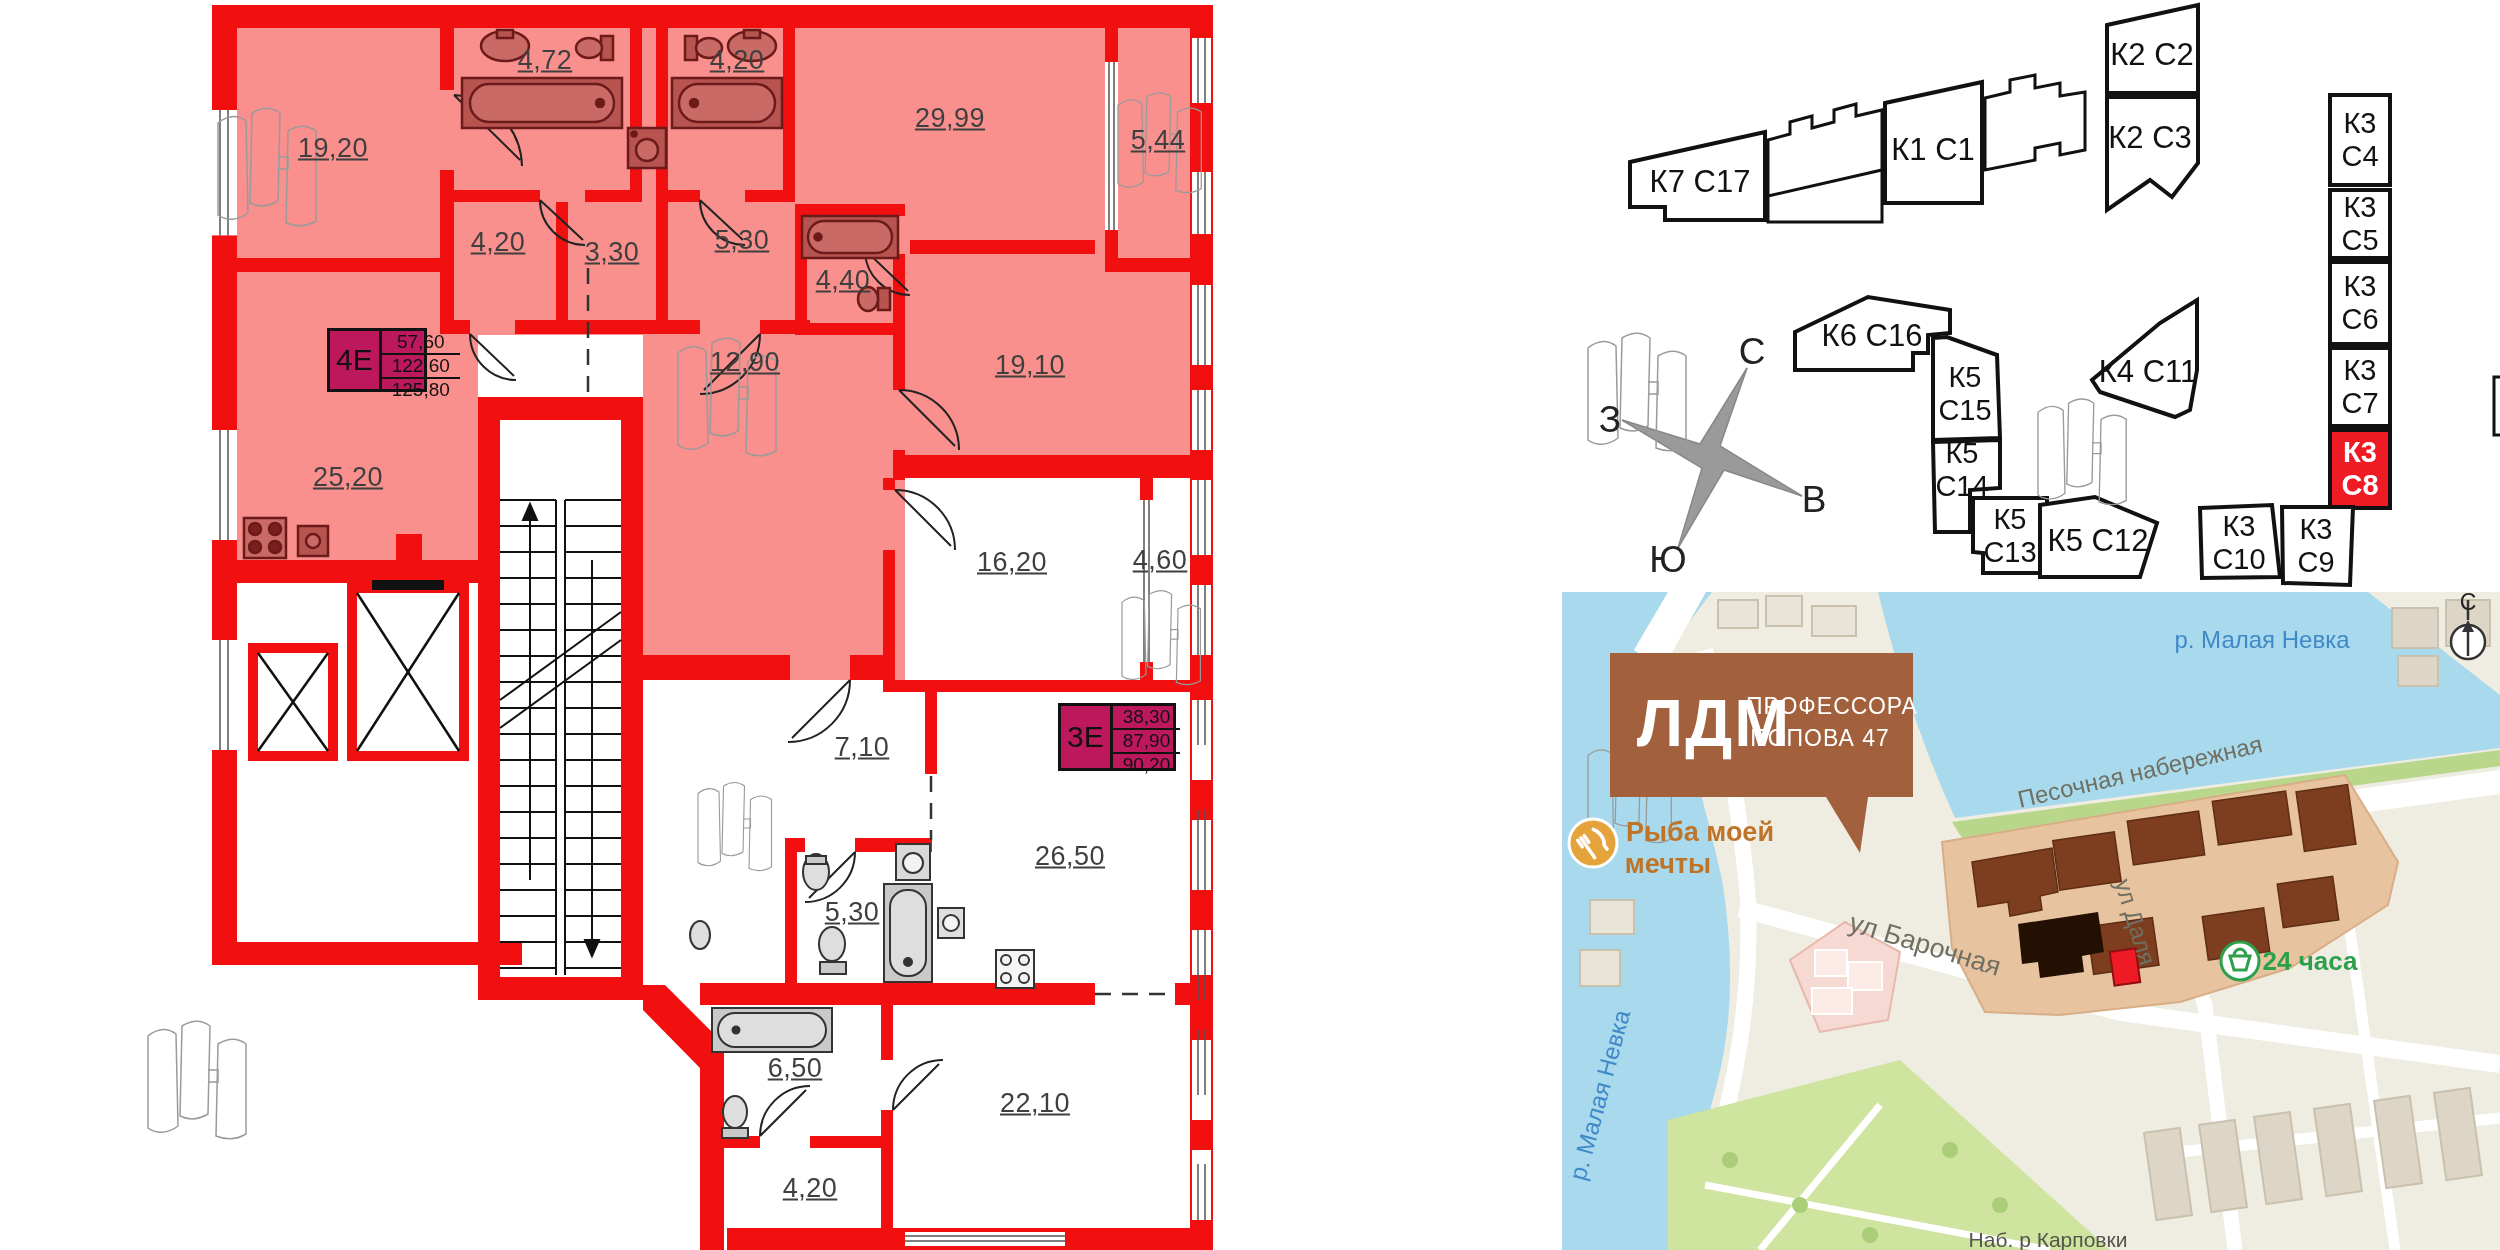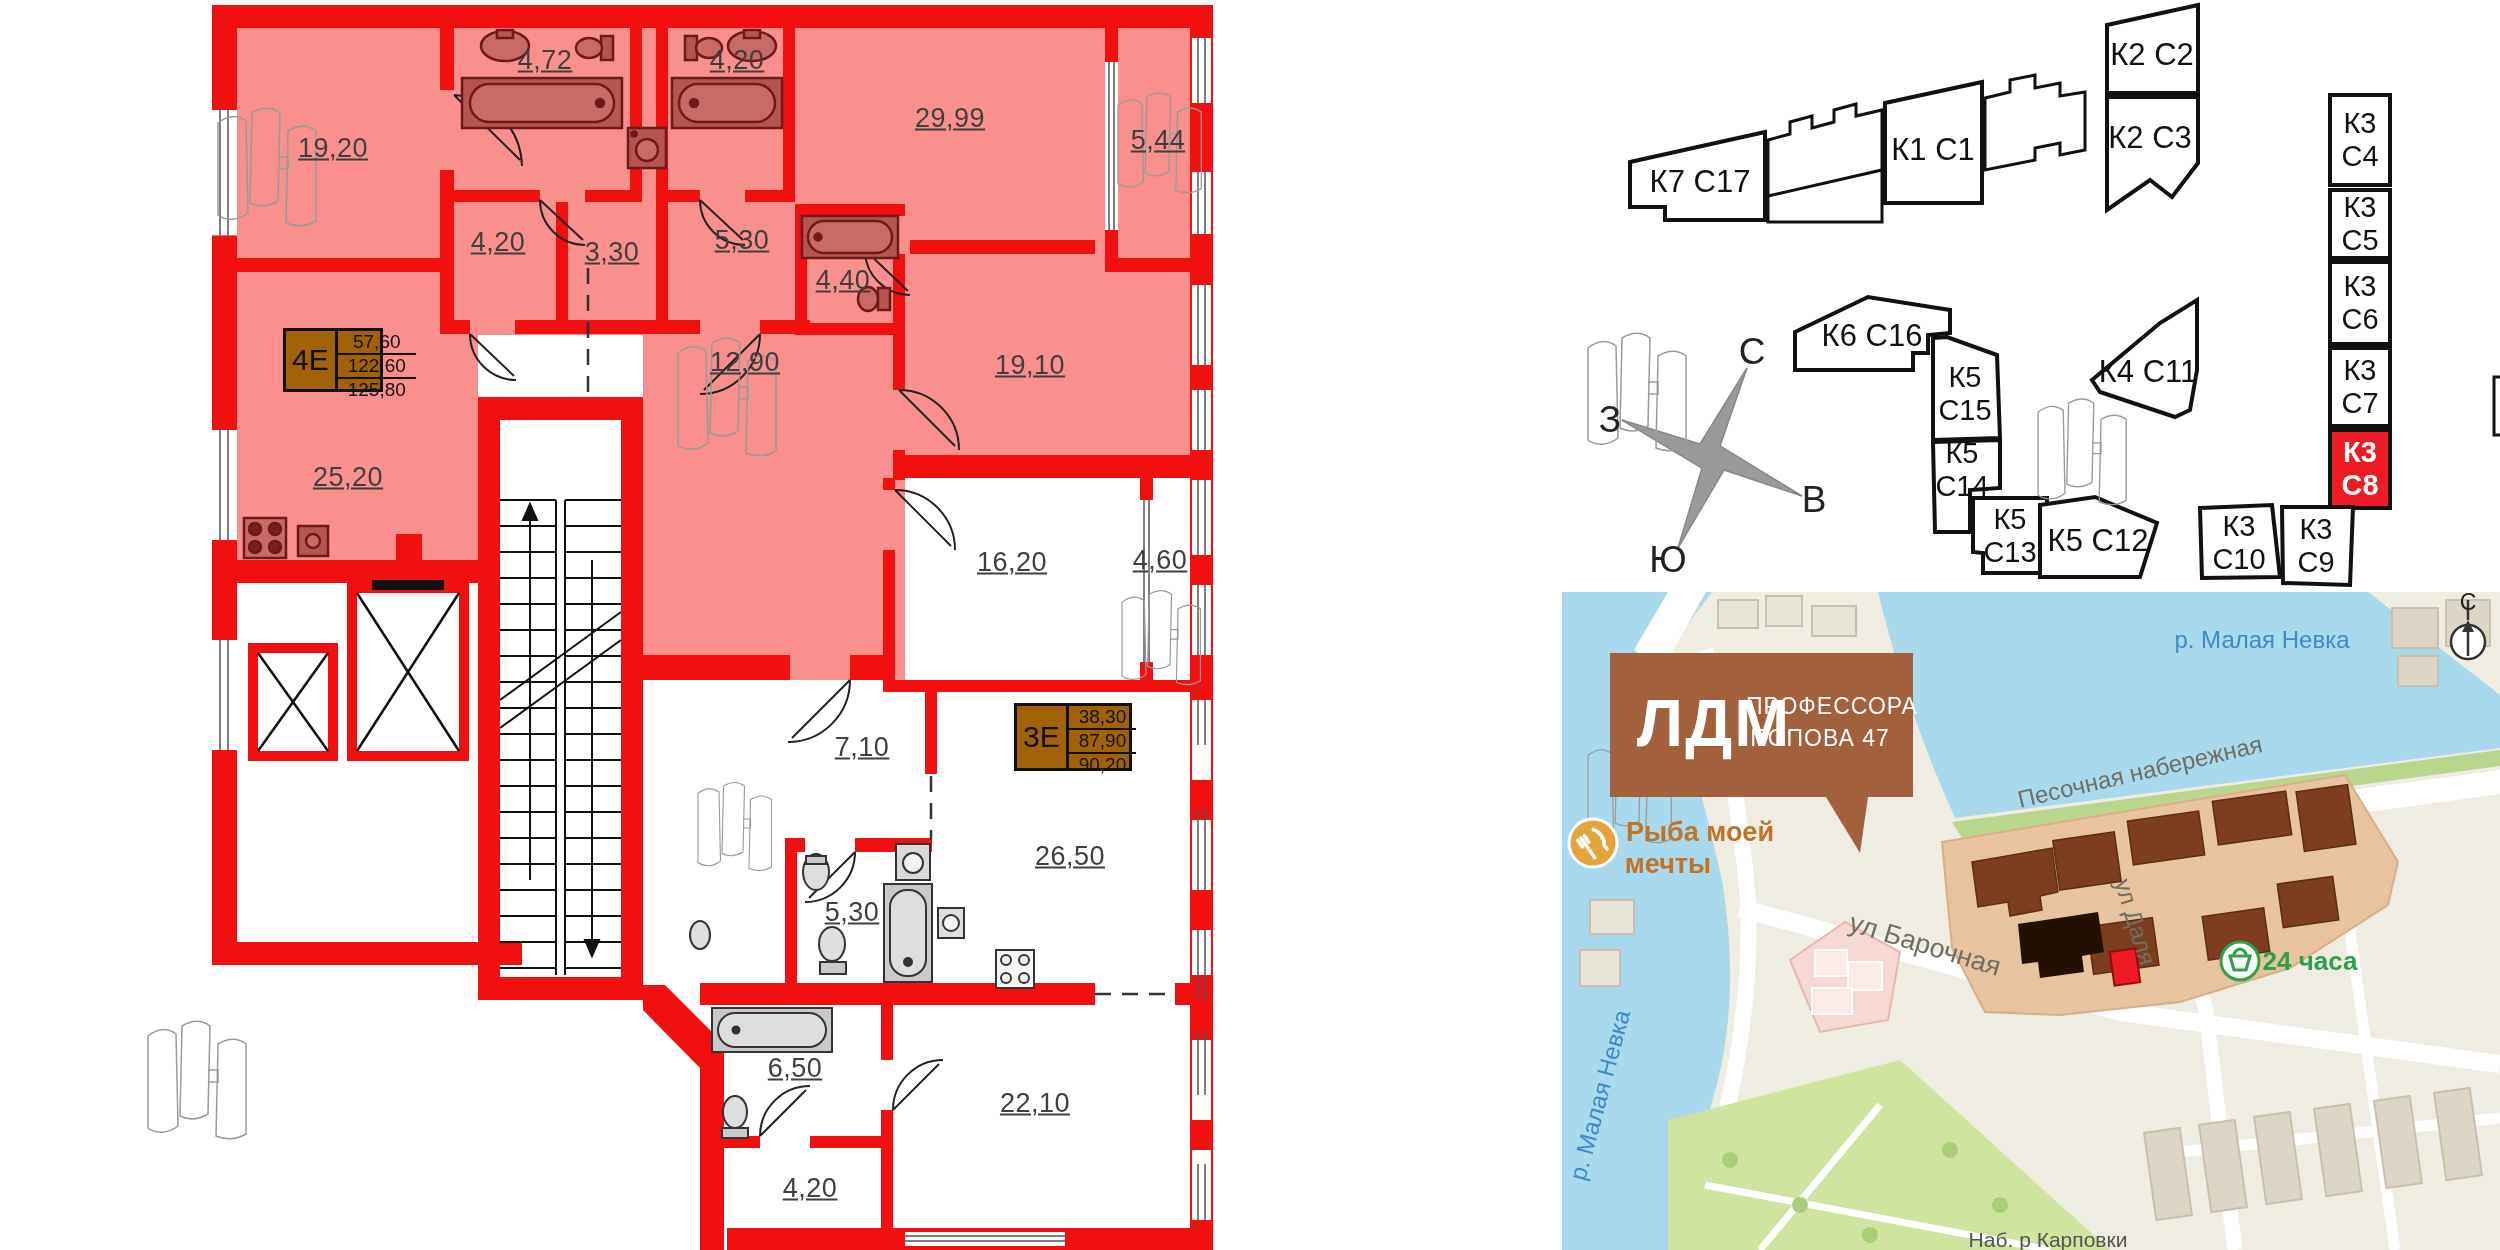--- a/index.html
+++ b/index.html
@@ -5,21 +5,21 @@
   html,body{margin:0;padding:0;background:#ffffff;}
   .screen{position:relative;width:2500px;height:1250px;background:#fff;overflow:hidden;
           font-family:"Liberation Sans", sans-serif;}
   svg.layer{position:absolute;left:0;top:0;}
   .txt{position:absolute;transform:translate(-50%,-50%);white-space:nowrap;}
   .room-label{font-size:27px;color:#3f3f3f;text-decoration:underline;letter-spacing:.5px;}
   .site-label{font-size:31px;color:#111;}
   .site-label2{font-size:29px;color:#111;text-align:center;line-height:33px;}
   .site-label2.sel{color:#fff;font-weight:bold;}
   .compass-letter{font-size:37px;color:#222;}
-  .unit-table{position:absolute;display:flex;background:#a16207;border:3px solid #111;}
+  .unit-table{position:absolute;display:flex;background:#be185d;border:3px solid #111;margin-left:44px;}
   .unit-table .code{display:flex;align-items:center;justify-content:center;
       font-size:30px;color:#111;padding:0 6px;}
   .unit-table .rows{display:flex;flex-direction:column;border-left:3px solid #111;}
   .unit-table .rows div{flex:1;display:flex;align-items:center;justify-content:center;
       font-size:19px;color:#111;padding:0 10px;}
   .unit-table .rows div + div{border-top:2px solid #111;}
   .map-txt{color:#6f6f63;font-size:24px;}
   .river-txt{color:#4089c9;font-size:24px;}
   .callout-title{font-size:66px;font-weight:bold;color:#fff;letter-spacing:2px;margin-left:24px;}
   .callout-sub{font-size:23px;font-weight:normal;color:#fff;letter-spacing:1px;}

